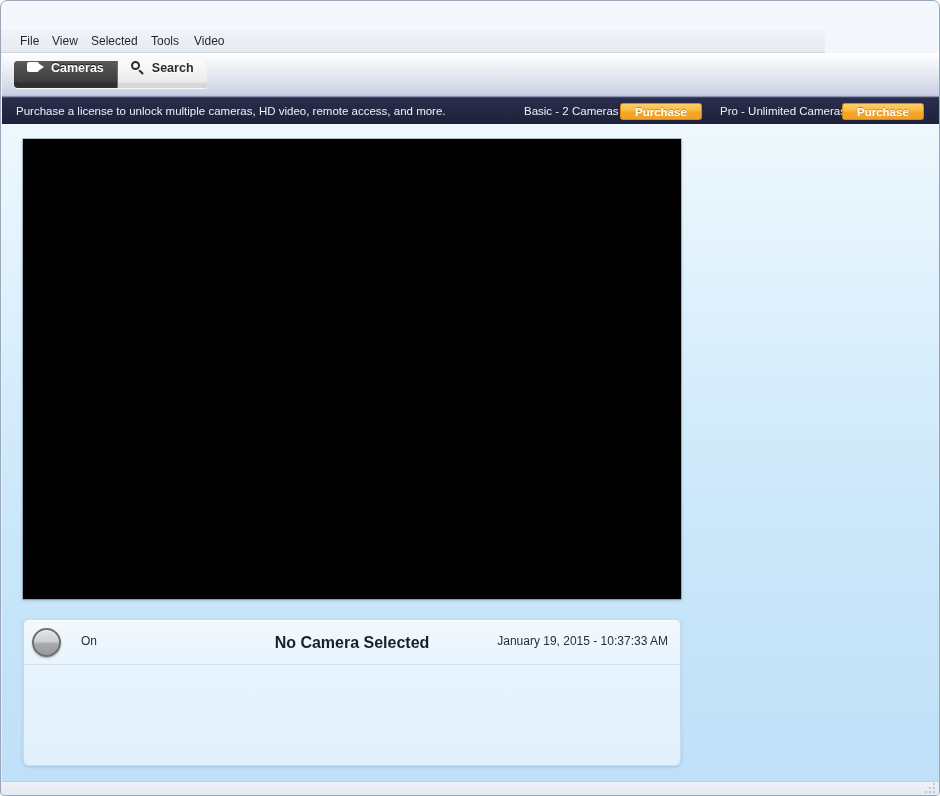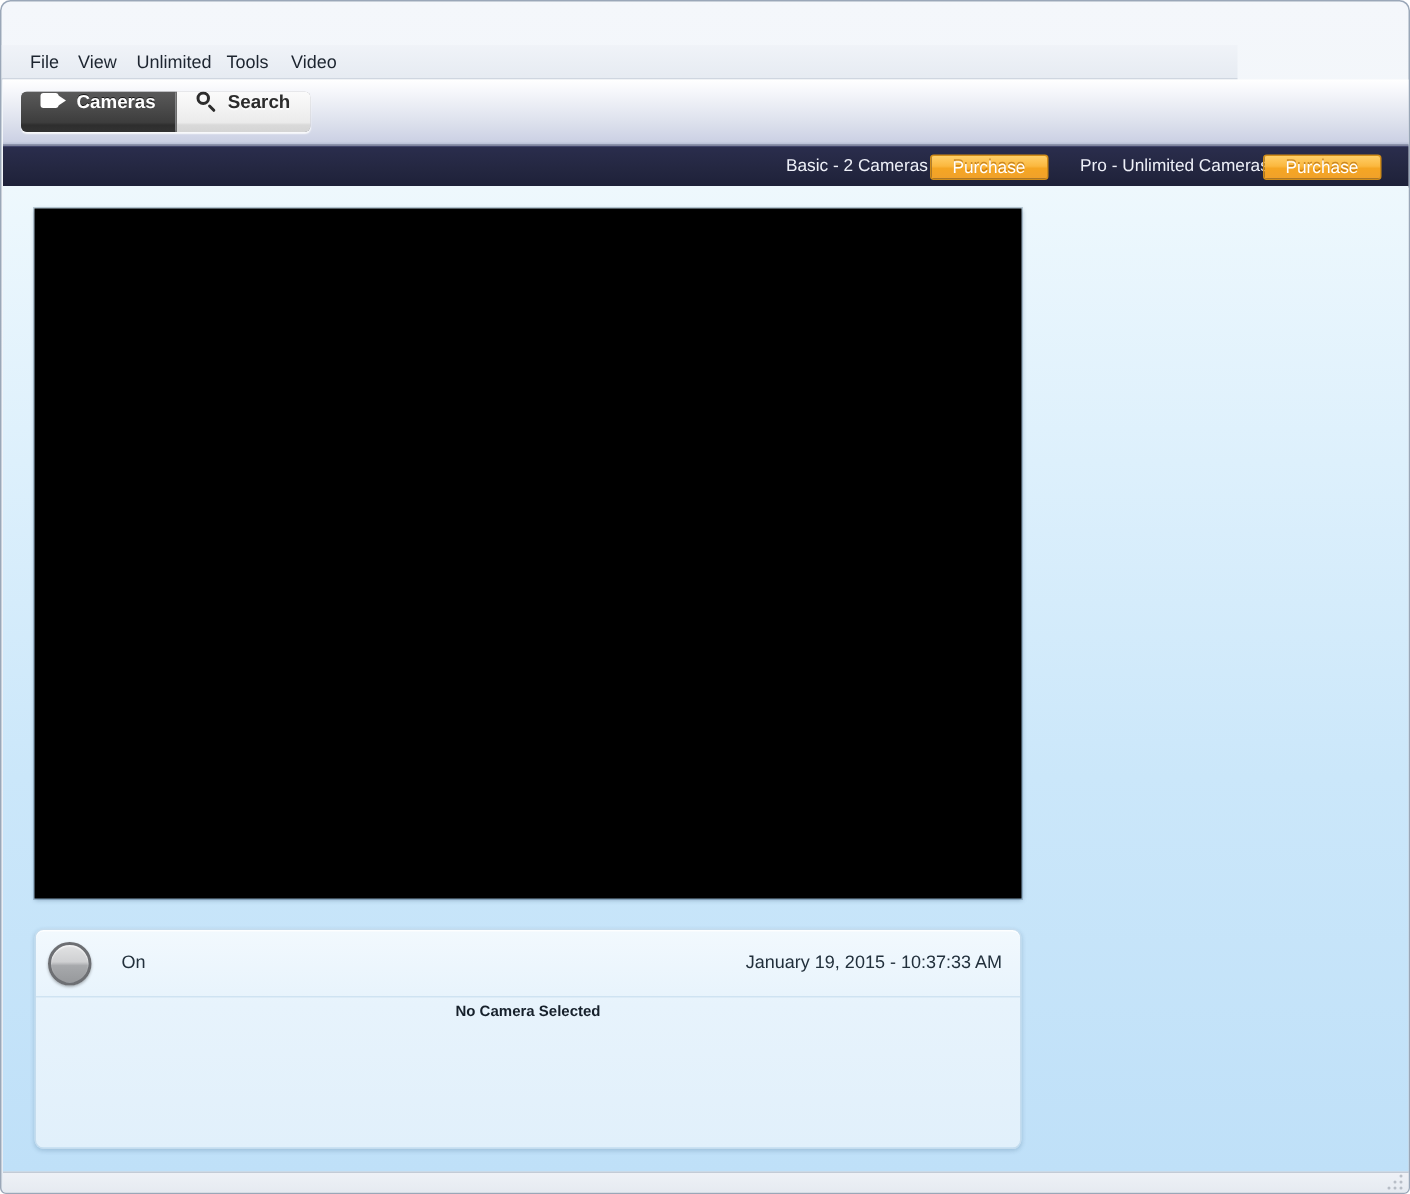--- a/index.html
+++ b/index.html
@@ -236,21 +236,21 @@
     white-space: nowrap;
     text-align: right;
   }
   .purchase-btn {
     position: absolute;
     height: 17px;
     line-height: 17px;
     padding: 0 14px;
     border-radius: 2.5px;
     font-size: 11.5px;
-    font-weight: normal;
+    font-weight: bold;
     color: #ffffff;
     text-align: center;
     text-shadow: 0 -1px 0 rgba(160,90,0,.55);
     background: linear-gradient(to bottom, #ffcf68 0%, #fbb83f 45%, #f5a623 55%, #f1a12a 100%);
     border: 1px solid #d08c18;
     box-sizing: border-box;
     white-space: nowrap;
     cursor: pointer;
   }
 
@@ -307,24 +307,23 @@
     left: 57px; top: 14px;
     font-size: 12px;
     color: #22303c;
     text-align: right;
   }
   .status-camera {
     position: absolute;
     left: 0; top: 14px;
     width: 100%;
     text-align: center;
-    font-size: 10px;
+    font-size: 16px;
     font-weight: bold;
     color: #16202b;
-    margin-top: 35px;
   }
   .status-time {
     position: absolute;
     right: 12px; top: 14px;
     font-size: 12px;
     color: #22303c;
     white-space: nowrap;
   }
 
   
@@ -351,21 +350,21 @@
 </style>
 </head>
 <body>
 
 <div class="window">
 
 
   <div class="menubar">
     <div class="menu-item" style="left:14px">File</div>
     <div class="menu-item" style="left:46px">View</div>
-    <div class="menu-item" style="left:85px">Unlimited</div>
+    <div class="menu-item" style="left:85px">Selected</div>
     <div class="menu-item" style="left:145px">Tools</div>
     <div class="menu-item" style="left:188px">Video</div>
   </div>
 
   <div class="toolbar">
     <div class="segmented">
       <div class="seg active">
         <span class="ico-camera">
           <span class="body"></span>
             <span class="lens"></span>
@@ -376,20 +375,21 @@
         <span class="ico-search">
           <span class="ring"></span>
             <span class="handle"></span>
         </span>
         <span>Search</span>
       </div>
     </div>
   </div>
 
   <div class="banner">
+    <div class="banner-msg">Purchase a license to unlock multiple cameras, HD video, remote access, and more.</div>
 
     <div class="tier" style="left:522px">Basic - 2 Cameras</div>
     <div class="purchase-btn" style="left:618px">Purchase</div>
 
     <div class="tier" style="left:718px">Pro - Unlimited Cameras</div>
     <div class="purchase-btn" style="left:840px">Purchase</div>
   </div>
 
   <div class="content">
 

